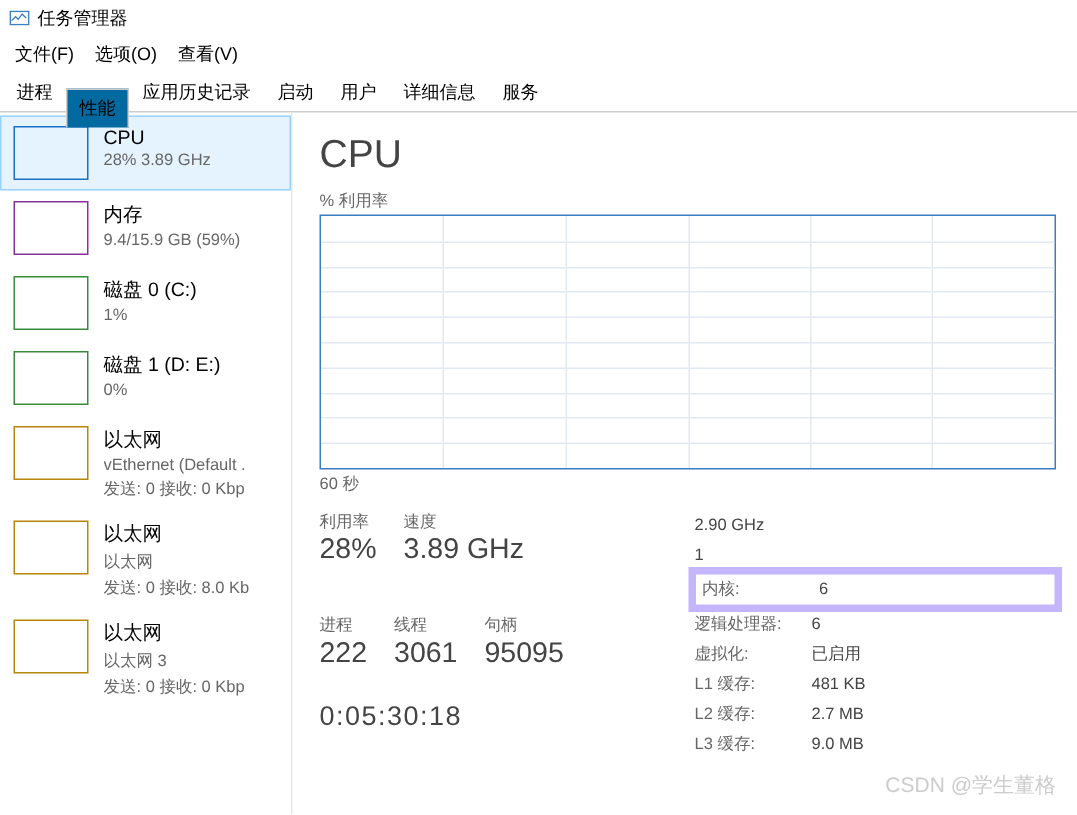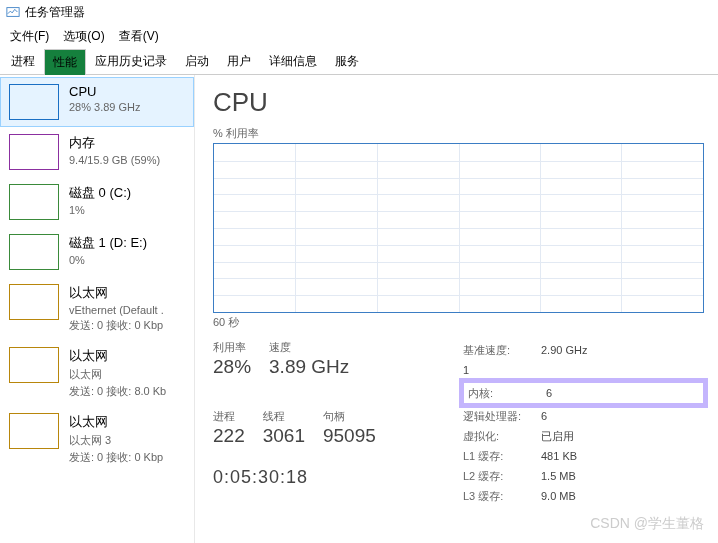--- a/index.html
+++ b/index.html
@@ -3,21 +3,21 @@
 <meta charset="utf-8">
 <style>
 * { margin: 0; padding: 0; box-sizing: border-box; font-family: "Microsoft YaHei", "Segoe UI", sans-serif; }
 body { background: #fff; width: 718px; height: 543px; overflow: hidden; font-size: 12px; color: #000; position: relative; }
 .titlebar { display: flex; align-items: center; padding: 4px 6px; height: 24px; }
 .titlebar svg { width: 14px; height: 14px; margin-right: 5px; }
 .menubar { display: flex; gap: 2px; padding: 2px 4px; height: 22px; }
 .menubar span { padding: 2px 6px; cursor: default; }
 .tabs { display: flex; border-bottom: 1px solid #ccc; padding-left: 2px; margin-top: 2px; }
 .tab { padding: 4px 8px; border: 1px solid transparent; border-bottom: none; cursor: default; font-size: 12px; }
-.tab.active { border-color: #ccc; background: #15803d; position: relative; top: 1px; }
+.tab.active { border-color: #ccc; background: #0369a1; position: relative; top: 11px; }
 .main { display: flex; height: calc(100% - 70px); }
 .sidebar { width: 195px; border-right: 1px solid #e8e8e8; overflow-y: auto; padding-top: 2px; }
 .side-item { display: flex; align-items: flex-start; padding: 6px 6px 6px 8px; gap: 10px; cursor: default; border: 1px solid transparent; }
 .side-item.selected { background: #e5f3ff; border: 1px solid #99d1ff; }
 .thumb { width: 50px; height: 36px; border: 1px solid; flex-shrink: 0; }
 .thumb.cpu { border-color: #1a6fc4; }
 .thumb.mem { border-color: #8b2fa0; }
 .thumb.disk { border-color: #3a8a3a; }
 .thumb.eth { border-color: #b8860b; }
 .side-text { flex: 1; overflow: hidden; }
@@ -169,21 +169,20 @@
         <div class="stat-block">
           <div class="stat-label">句柄</div>
           <div class="stat-value">95095</div>
         </div>
         <div class="stat-block uptime" style="width:100%">
           <div class="stat-value">0:05:30:18</div>
         </div>
       </div>
       <div class="stats-right">
         <div class="spec-row">
-            <span class="k">基准速度:</span>
             <span class="v">2.90 GHz</span>
           </div>
         <div class="spec-row">
             <span class="v">1</span>
           </div>
         <div class="spec-row highlighted">
             <span class="k">内核:</span>
             <span class="v">6</span>
           </div>
         <div class="spec-row">
@@ -193,21 +192,21 @@
         <div class="spec-row">
             <span class="k">虚拟化:</span>
             <span class="v">已启用</span>
           </div>
         <div class="spec-row">
             <span class="k">L1 缓存:</span>
             <span class="v">481 KB</span>
           </div>
         <div class="spec-row">
             <span class="k">L2 缓存:</span>
-            <span class="v">1.5 MB</span>
+            <span class="v">2.7 MB</span>
           </div>
         <div class="spec-row">
             <span class="k">L3 缓存:</span>
             <span class="v">9.0 MB</span>
           </div>
       </div>
     </div>
   </div>
 </div>
 

